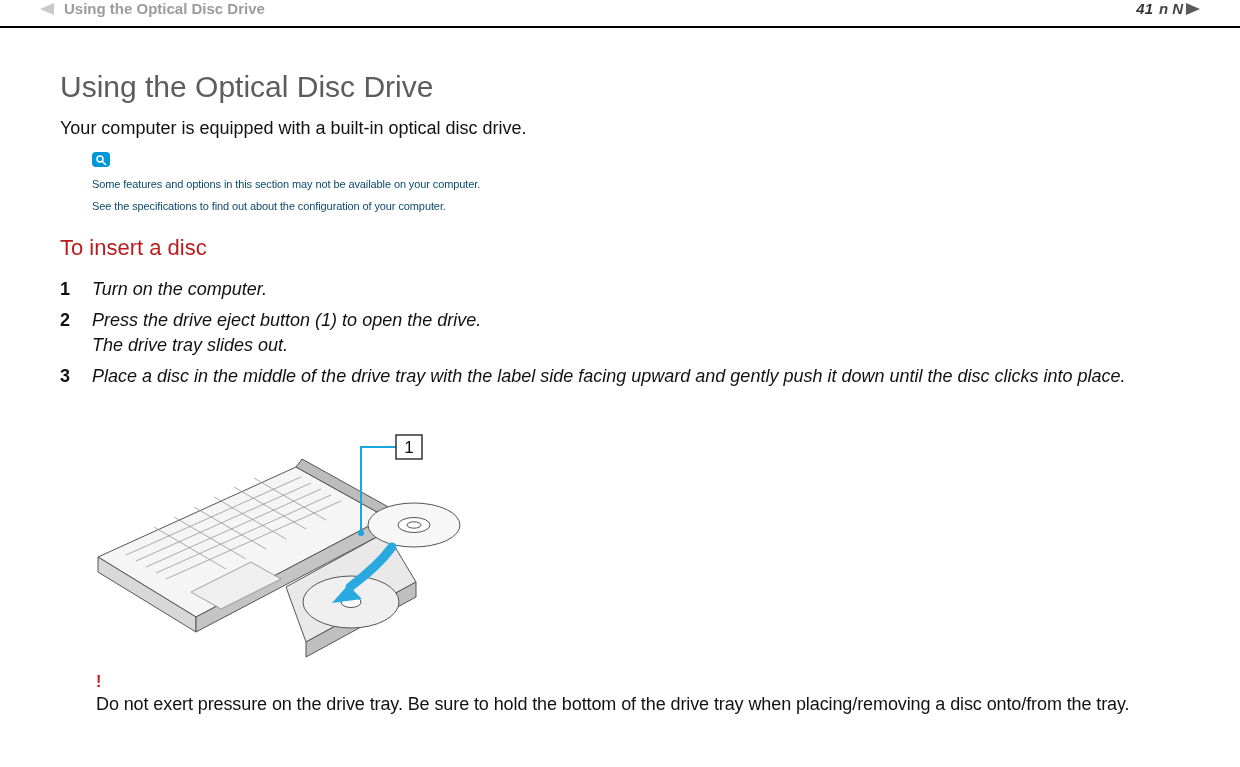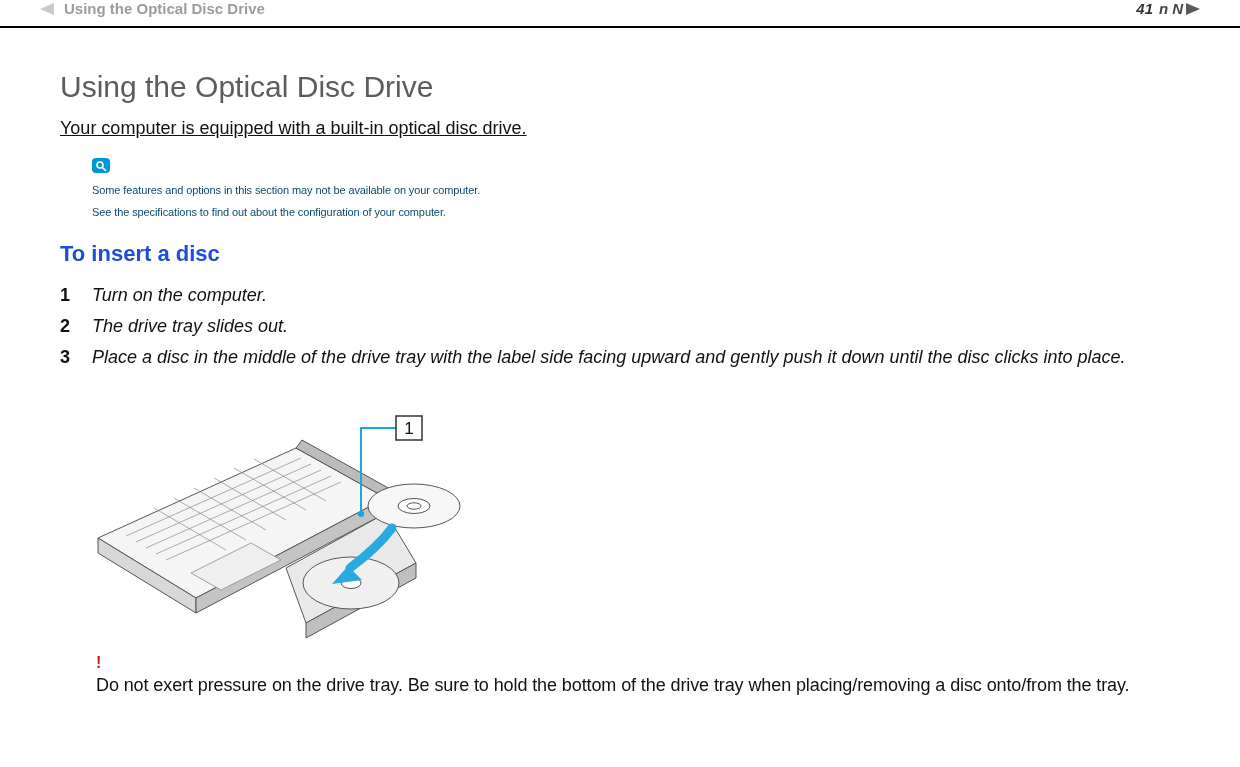--- a/index.html
+++ b/index.html
@@ -64,22 +64,21 @@
   }
   .h1 {
     font-size: 30px;
     font-weight: normal;
     color: #5c5c5c;
     margin: 0 0 12px 0;
   }
   .intro {
     font-size: 18px;
     line-height: 24px;
-    margin: 0 0 18px 0;
-    text-decoration: underline;
+    margin: 0 0 12px 0;
   }
   .note-box {
     margin: 0 0 18px 32px;
   }
   .note-icon {
     width: 18px; height: 15px;
     border-radius: 4px;
     background: #0097d8;
     display:flex; align-items:center; justify-content:center;
     margin-bottom: 6px;
@@ -89,22 +88,22 @@
     font-family: Liberation Sans, sans-serif;
     font-stretch: condensed;
     font-size: 11px;
     line-height: 22px;
     letter-spacing: -0.1px;
     color:#0c4a6e;
   }
 
   .h2 {
     font-size: 22px;
-    font-weight: bold;
-    color: #1d4ed8;
+    font-weight: normal;
+    color: #b91c1c;
     margin: 0 0 16px 0;
   }
 
   ol.steps {
     list-style: none;
     padding: 0;
     margin: 0 0 18px 0;
   }
   ol.steps > li {
     display: flex;
@@ -190,20 +189,21 @@
     <h2 class="h2">To insert a disc</h2>
 
     <ol class="steps">
       <li>
         <span class="num">1</span>
         <span class="step-body">Turn on the computer.</span>
       </li>
       <li>
         <span class="num">2</span>
         <span class="step-body">
+          <span>Press the drive eject button (1) to open the drive.</span>
           <span class="step-sub">The drive tray slides out.</span>
         </span>
       </li>
       <li>
         <span class="num">3</span>
         <span class="step-body">Place a disc in the middle of the drive tray with the label side facing upward and gently push it down until the disc clicks into place.</span>
       </li>
     </ol>
 
     <div class="illustration-wrap">

